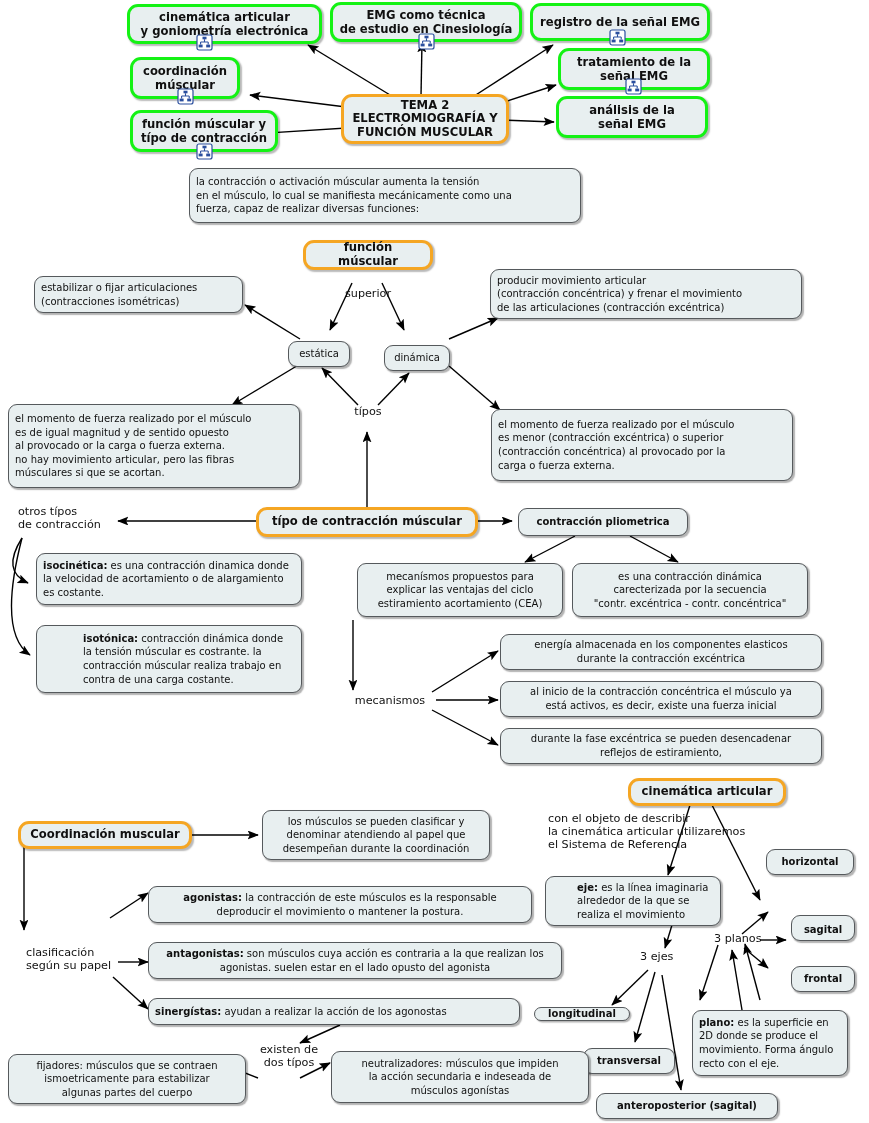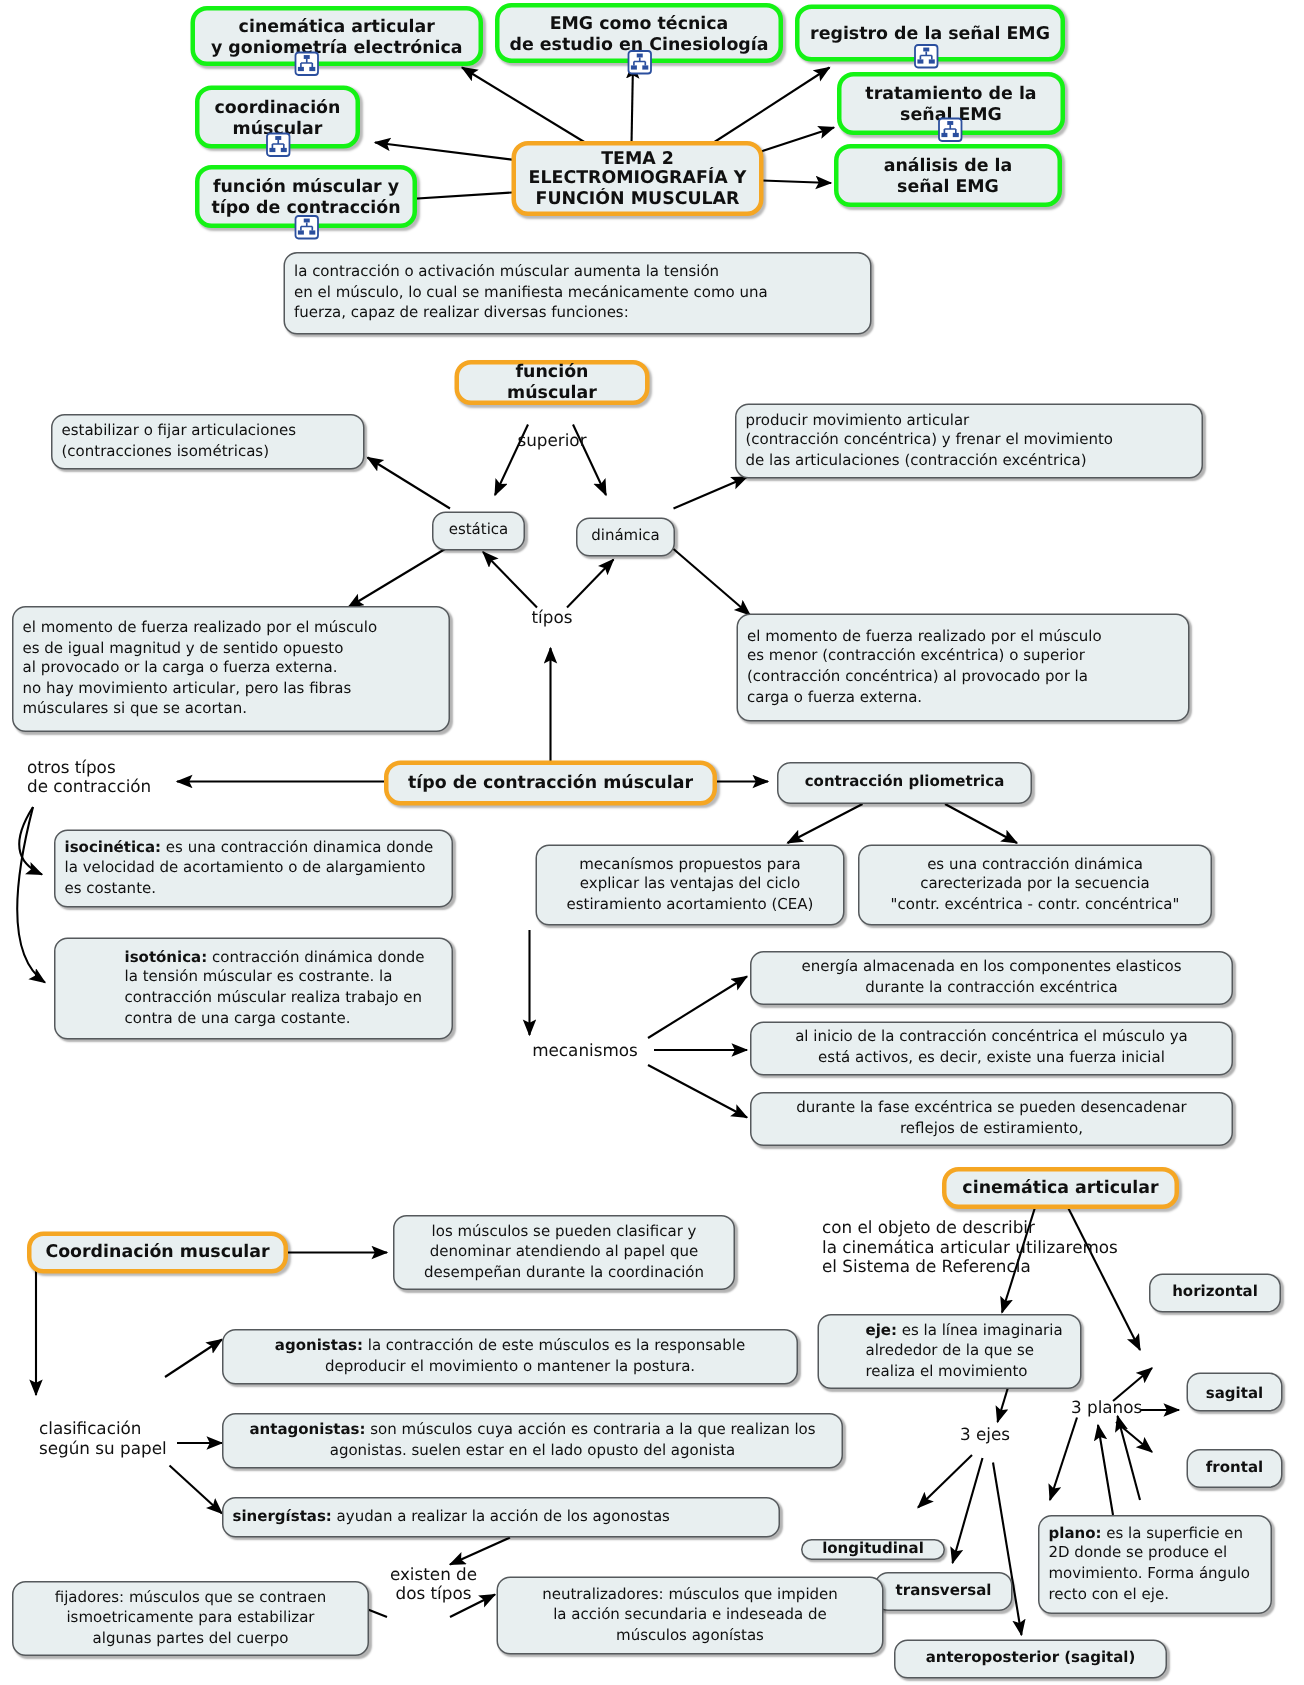--- a/index.html
+++ b/index.html
@@ -334,21 +334,21 @@
 
   <div class="node bold" style="left:766px;top:849px;width:88px;height:26px;">
     <span class="inner">horizontal</span>
   </div>
   <div class="node bold" style="left:791px;top:915px;width:64px;height:26px;align-items:flex-end;">
     <span class="inner">sagital</span>
   </div>
   <div class="node bold" style="left:791px;top:966px;width:64px;height:26px;">
     <span class="inner">frontal</span>
   </div>
-  <div class="node bold" style="left:534px;top:1007px;width:96px;height:14px;margin-top:19px;">
+  <div class="node bold" style="left:534px;top:1007px;width:96px;height:14px;">
     <span class="inner">longitudinal</span>
   </div>
   <div class="node bold" style="left:583px;top:1048px;width:92px;height:26px;">
     <span class="inner">transversal</span>
   </div>
   <div class="node bold" style="left:596px;top:1093px;width:182px;height:26px;">
     <span class="inner">anteroposterior (sagital)</span>
   </div>
 
   <div class="node left" style="left:692px;top:1010px;width:156px;height:66px;">

